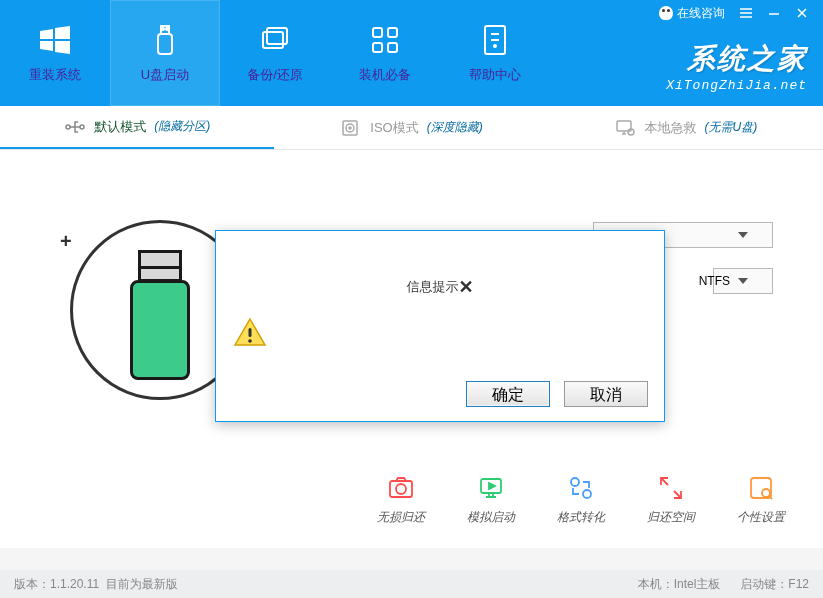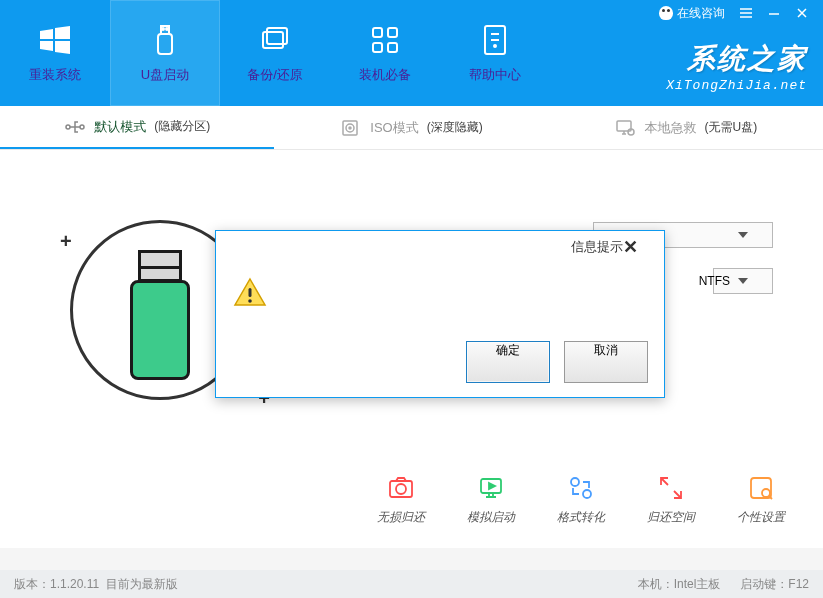--- a/index.html
+++ b/index.html
@@ -17,21 +17,21 @@
 .nav-icon { width: 36px; height: 36px; display: flex; align-items: center; justify-content: center; }
 
 .brand { position: absolute; right: 16px; top: 40px; text-align: right; }
 .brand-main { color: #fff; font-size: 28px; font-weight: bold; font-style: italic; letter-spacing: 2px; text-shadow: 1px 1px 2px rgba(0,0,0,0.2); }
 .brand-sub { color: #fff; font-size: 13px; font-style: italic; letter-spacing: 1px; font-family: Liberation Mono, monospace; }
 
 .mode-bar { background: #fff; height: 44px; border-bottom: 1px solid #e8e8e8; display: flex; }
 .mode-item { flex: 1; display: flex; align-items: center; justify-content: center; gap: 8px; font-size: 13px; cursor: pointer; position: relative; }
 .mode-item.active { border-bottom: 2px solid #0e9aef; }
 .mode-label { color: #14532d; }
-.mode-sub { color: #404040; font-size: 12px; }
+.mode-sub { color: #0369a1; font-size: 12px; font-style: italic; }
 .mode-icon { width: 22px; height: 22px; display: flex; align-items: center; justify-content: center; }
 
 .content { position: relative; height: 398px; background: #fff; }
 .usb-art { position: absolute; left: 60px; top: 60px; width: 200px; height: 200px; }
 .circle { width: 180px; height: 180px; border: 3px solid #333; border-radius: 50%; position: absolute; top: 10px; left: 10px; }
 .usb-body { position: absolute; left: 70px; top: 70px; width: 60px; height: 100px; background: #3dcb8b; border: 3px solid #1a1a1a; border-radius: 8px; }
 .usb-cap { position: absolute; left: 78px; top: 40px; width: 44px; height: 32px; background: #d8d8d8; border: 3px solid #1a1a1a; }
 .usb-stripe { position: absolute; top: 50%; left: 0; right: 0; height: 3px; background: #1a1a1a; }
 .plus { position: absolute; font-size: 20px; color: #333; font-weight: bold; }
 .plus.p1 { top: 20px; left: 0; }
@@ -43,28 +43,28 @@
 .caret-down { width: 0; height: 0; border-left: 5px solid transparent; border-right: 5px solid transparent; border-top: 6px solid #555; margin-left: 8px; }
 
 .tools { position: absolute; bottom: 22px; right: 30px; display: flex; gap: 26px; font-style: italic; }
 .tool { display: flex; flex-direction: column; align-items: center; gap: 6px; font-size: 12px; color: #555; cursor: pointer; width: 64px; }
 .tool-icon { width: 30px; height: 30px; display: flex; align-items: center; justify-content: center; }
 
 .statusbar { position: absolute; bottom: 0; left: 0; right: 0; height: 28px; background: #eceef0; display: flex; align-items: center; padding: 0 14px; font-size: 12px; color: #888; justify-content: space-between; }
 .status-right { display: flex; gap: 20px; }
 
 .dialog { position: absolute; left: 215px; top: 230px; width: 450px; background: #fff; border: 1px solid #0e9aef; box-shadow: 0 3px 12px rgba(0,0,0,0.25); z-index: 20; }
-.dialog-title { height: 32px; display: flex; align-items: center; justify-content: flex-end; padding: 0 26px; font-size: 13px; color: #333; }
+.dialog-title { height: 32px; display: flex; align-items: center; justify-content: center; padding: 0 26px; font-size: 13px; color: #333; margin-top: 40px; }
 .close-x { font-size: 18px; cursor: pointer; color: #333; font-weight: bold; }
 .dialog-body { padding: 12px 16px 20px 16px; display: flex; gap: 12px; }
 .warn-icon { flex-shrink: 0; }
 .dialog-text { font-size: 12px; color: #222; line-height: 1.9; }
 .dialog-text p:first-child { margin-bottom: 14px; }
 .dialog-actions { display: flex; justify-content: flex-end; gap: 14px; padding: 10px 16px 14px; }
-.dlg-btn { width: 84px; height: 42px; border: 1px solid #999; background: linear-gradient(#fafafa, #e4e4e4); font-size: 12px; cursor: pointer; display: flex; align-items: flex-start; justify-content: center; }
+.dlg-btn { width: 84px; height: 26px; border: 1px solid #999; background: linear-gradient(#fafafa, #e4e4e4); font-size: 16px; cursor: pointer; display: flex; align-items: flex-end; justify-content: center; }
 .dlg-btn.primary { border: 1px solid #1e7fc4; box-shadow: inset 0 0 0 1px rgba(255,255,255,0.6); }
 
 svg { display: block; }
 </style>
 </head>
 <body>
 
 <div class="header">
   <div class="titlebar">
     <div class="titlebar-item">

